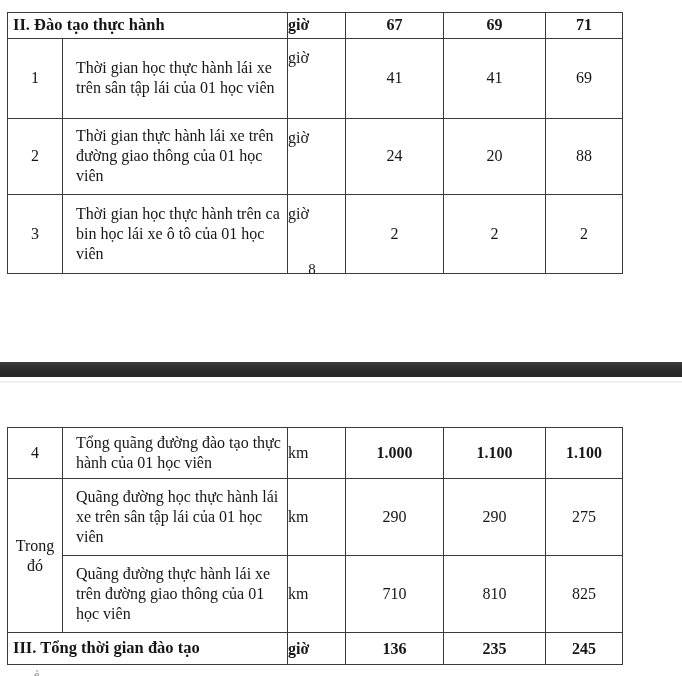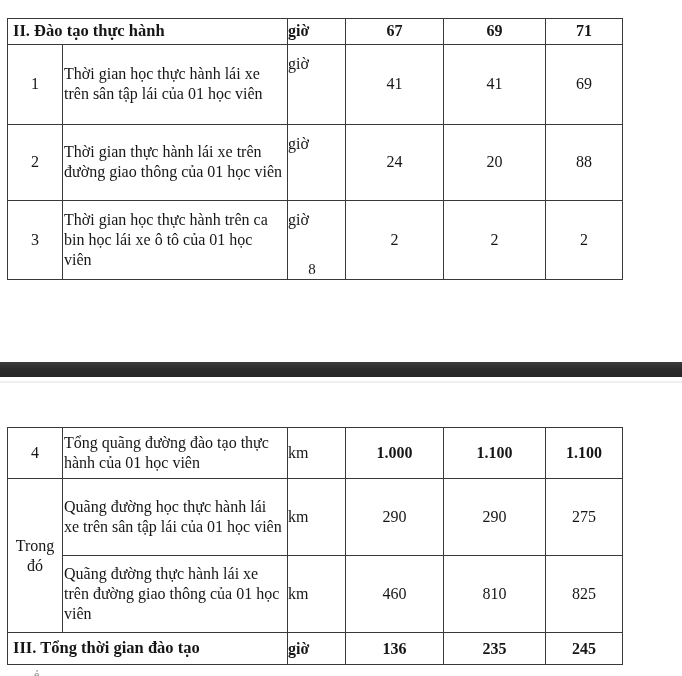--- a/index.html
+++ b/index.html
@@ -18,25 +18,25 @@
     table-layout:fixed;
     width:615px;
     font-size:16px;
     line-height:1.25;
   }
   table.doc td {
     border:1.5px solid #3a3a3a;
     vertical-align:middle;
     overflow:hidden;
   }
-  #table-top  { left:7px; top:18px; }
+  #table-top  { left:7px; top:12px; }
   #table-bottom { left:7px; top:427px; }
 
   td.no   { text-align:center; }
-  td.desc { padding:3px 4px 3px 1px; }
+  td.desc { padding:3px 4px 3px 13px; }
   td.unit { text-align:left; }
   td.unit.topalign { vertical-align:top; padding-top:9px; }
   td.val  { text-align:center; }
   .b { font-weight:bold; }
   td.section-label { padding:2px 4px 2px 5px; font-weight:bold; font-size:16.5px; }
 
   .page-number {
     position:absolute; left:296px; top:261px; width:32px;
     text-align:center; font-size:15px; color:#1a1a1a;
   }
@@ -129,21 +129,21 @@
       <td class="no" rowspan="2">Trong đó</td>
       <td class="desc">Quãng đường học thực hành lái xe trên sân tập lái của 01 học viên</td>
       <td class="unit">km</td>
       <td class="val">290</td>
       <td class="val">290</td>
       <td class="val">275</td>
     </tr>
     <tr style="height:77px">
       <td class="desc">Quãng đường thực hành lái xe trên đường giao thông của 01 học viên</td>
       <td class="unit">km</td>
-      <td class="val">460</td>
+      <td class="val">710</td>
       <td class="val">810</td>
       <td class="val">825</td>
     </tr>
     <tr style="height:32px">
       <td colspan="2" class="section-label">III. Tổng thời gian đào tạo</td>
       <td class="unit b">giờ</td>
       <td class="val b">136</td>
       <td class="val b">235</td>
       <td class="val b">245</td>
     </tr>

